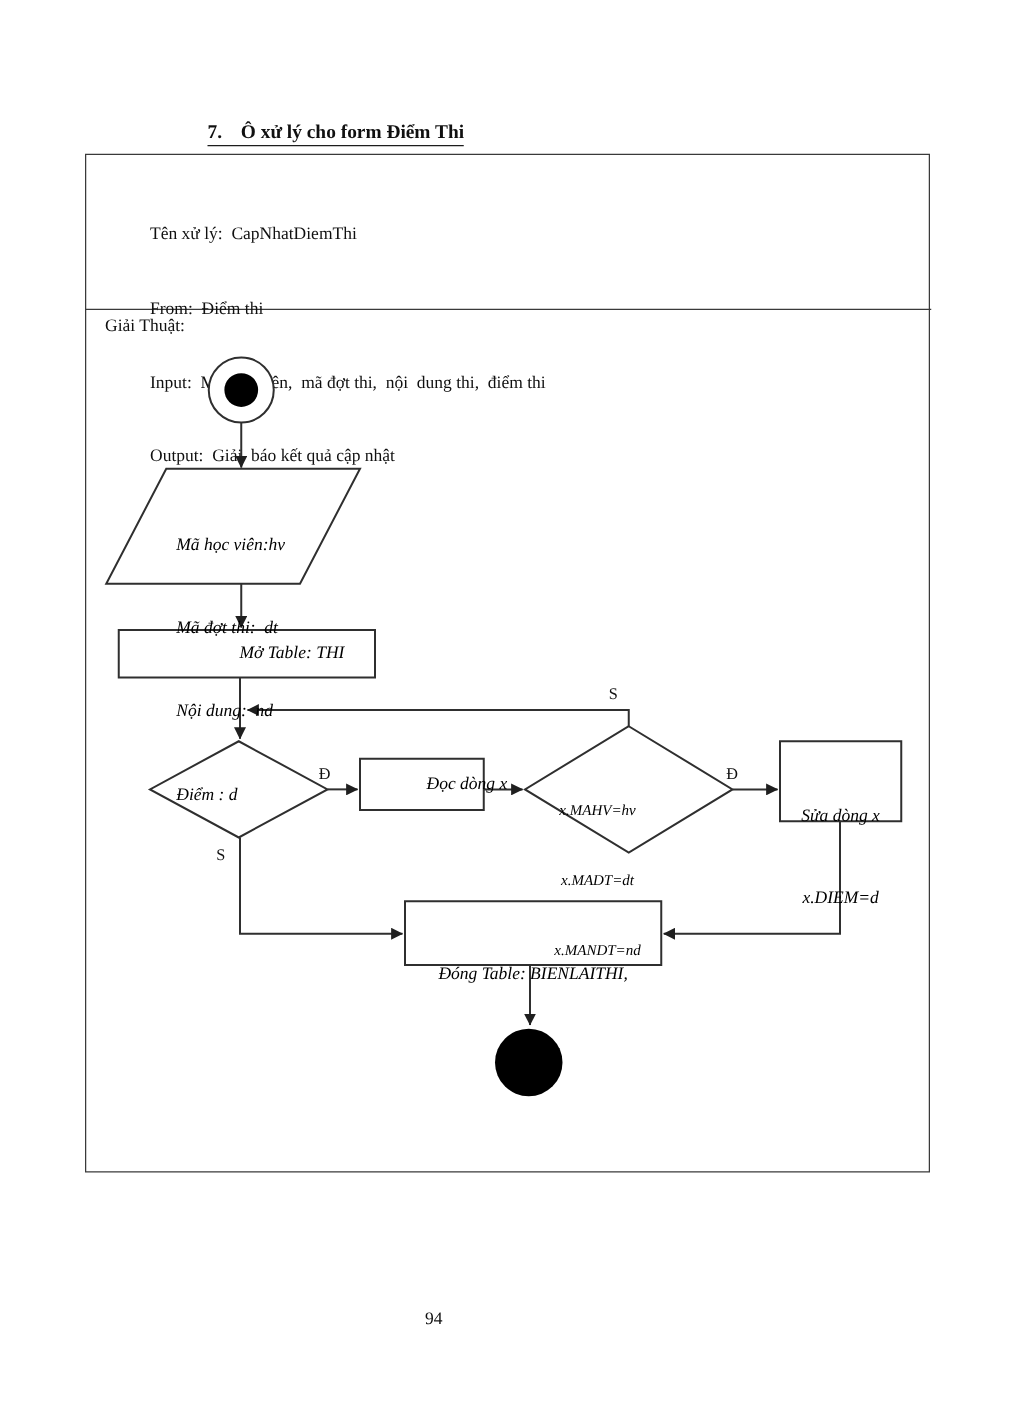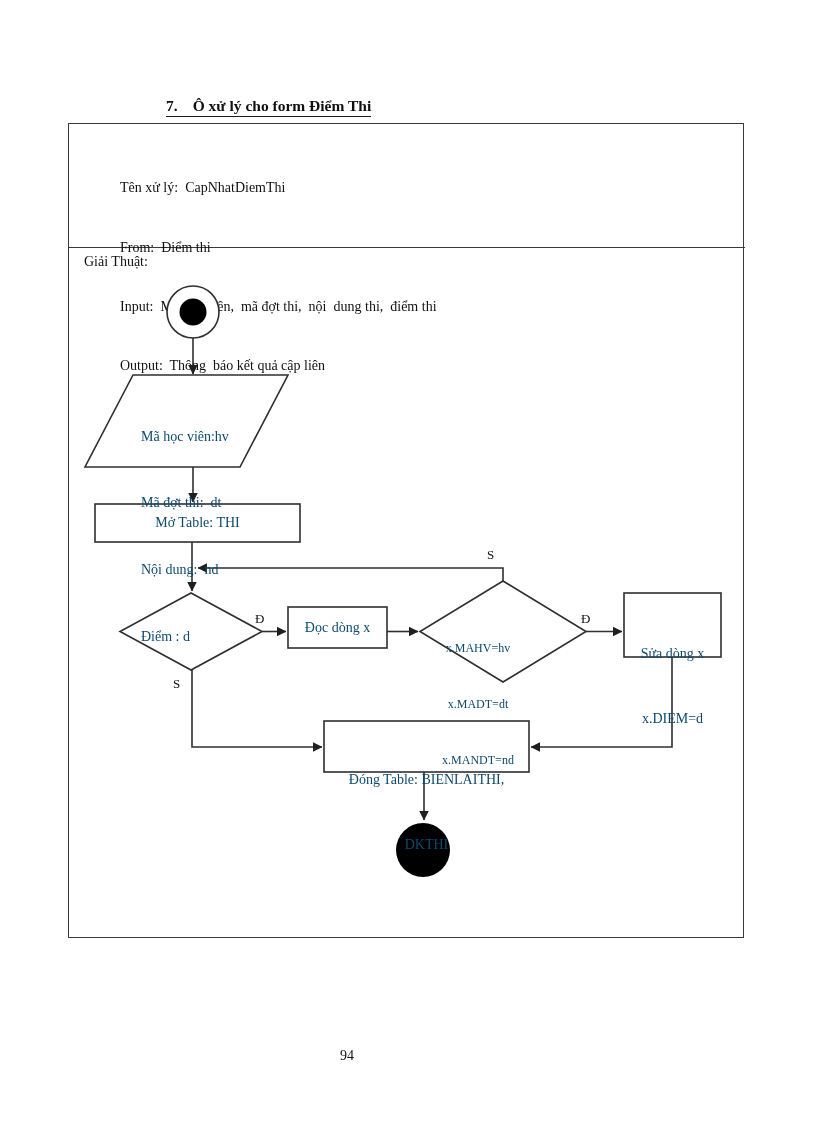--- a/index.html
+++ b/index.html
@@ -64,24 +64,25 @@
     font-size: 14px;
     white-space: pre;
   }
 
   svg.flow { position: absolute; left: 0; top: 0; }
 
   .node-text {
     position: absolute;
     font-size: 14px;
     white-space: pre;
-    color: #0c4a6e;
+    color: #000000;
+    font-style: italic;
   }
   .center { text-align: center; }
-  .flexc { display: flex; align-items: center; justify-content: center; }
+  .flexc { display: flex; align-items: center; justify-content: center; padding-left: 36px; }
 
   .input-text   { left: 141px; top: 381px; line-height: 22.3px; }
   .open-text    { left: 95px;  top: 504px; width: 205px; height: 38px; }
   .d1-text      { left: 121px; top: 611px; width: 142px; line-height: 20.5px; }
   .read-text    { left: 288px; top: 607px; width: 99px; height: 41px; }
   .d2-text      { left: 398px; top: 601px; width: 160px; line-height: 18.8px; font-size: 12px; }
   .update-text  { left: 624px; top: 600px; width: 97px;  line-height: 21.5px; }
   .close-text   { left: 324px; top: 726px; width: 205px; line-height: 21.5px; }
 
   .branch-label {
@@ -113,21 +114,21 @@
     <span>Ô xử lý cho form Điểm Thi</span>
   </div>
 
   <div class="outer-box"></div>
   <div class="divider"></div>
 
   <div class="spec-block">
     <div>Tên xử lý:  CapNhatDiemThi</div>
     <div>From:  Điểm thi</div>
     <div>Input:  Mã học viên,  mã đợt thi,  nội  dung thi,  điểm thi</div>
-    <div>Output:  Thông  báo kết quả cập liên</div>
+    <div>Output:  Giải  báo kết quả cập nhật</div>
     <div>Table liên  quan:THI</div>
   </div>
 
   <div class="algo-label">Giải Thuật:</div>
 
   <svg class="flow" width="816" height="1123" viewBox="0 0 816 1123">
     <defs>
       <marker id="arrow" viewBox="0 0 10 10" refX="9.5" refY="5" markerWidth="6" markerHeight="6" orient="auto-start-reverse">
         <path d="M0,0 L10,5 L0,10 z" fill="#1f1f1f"></path>
       </marker>

